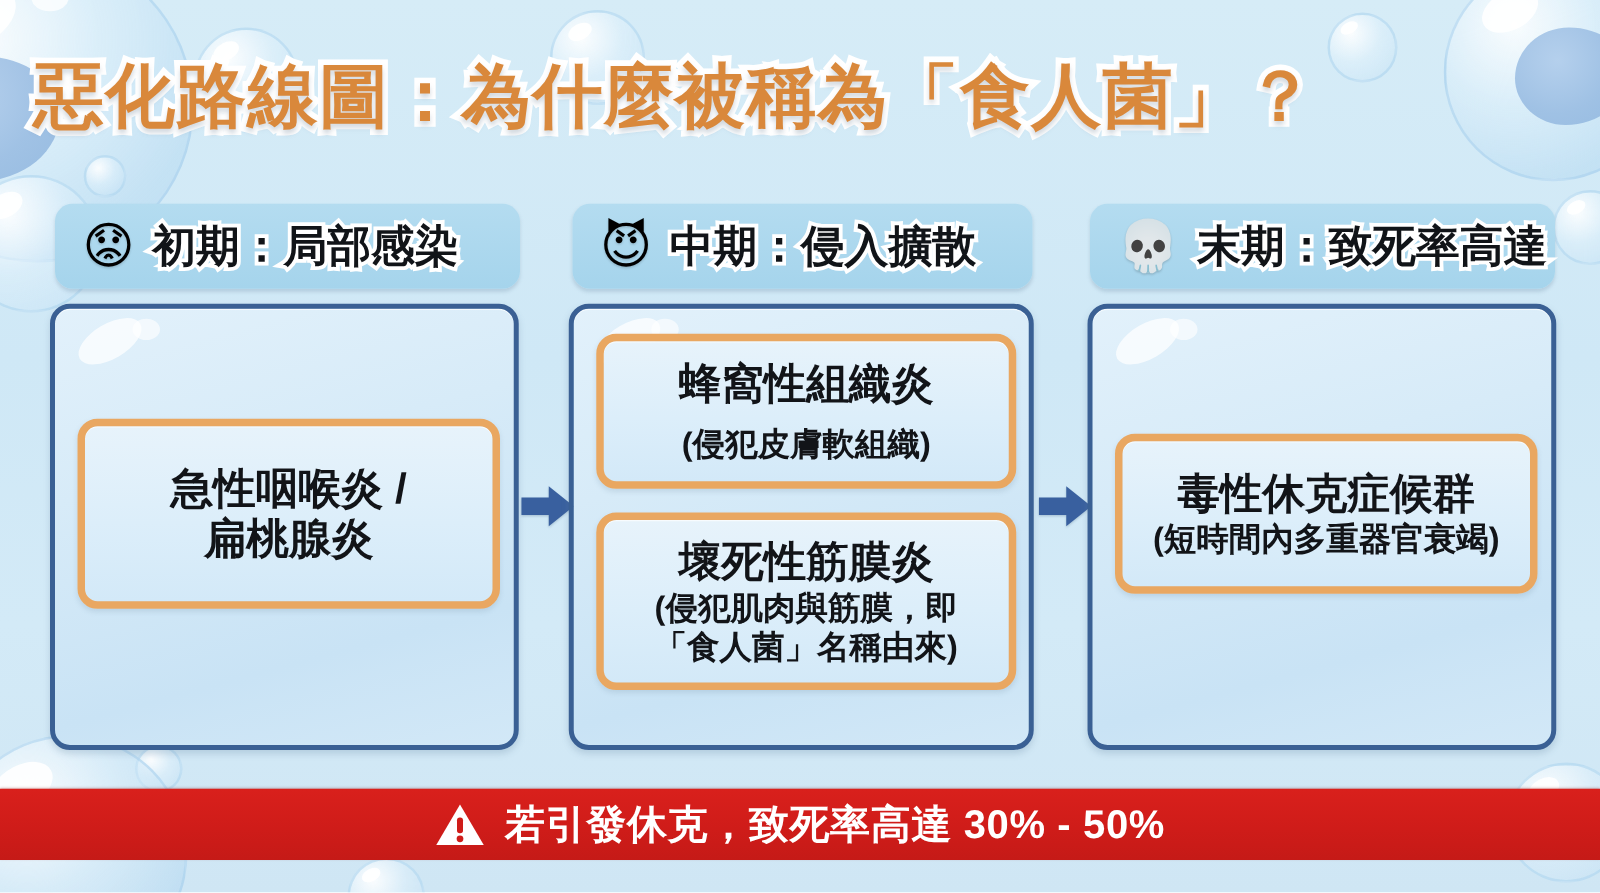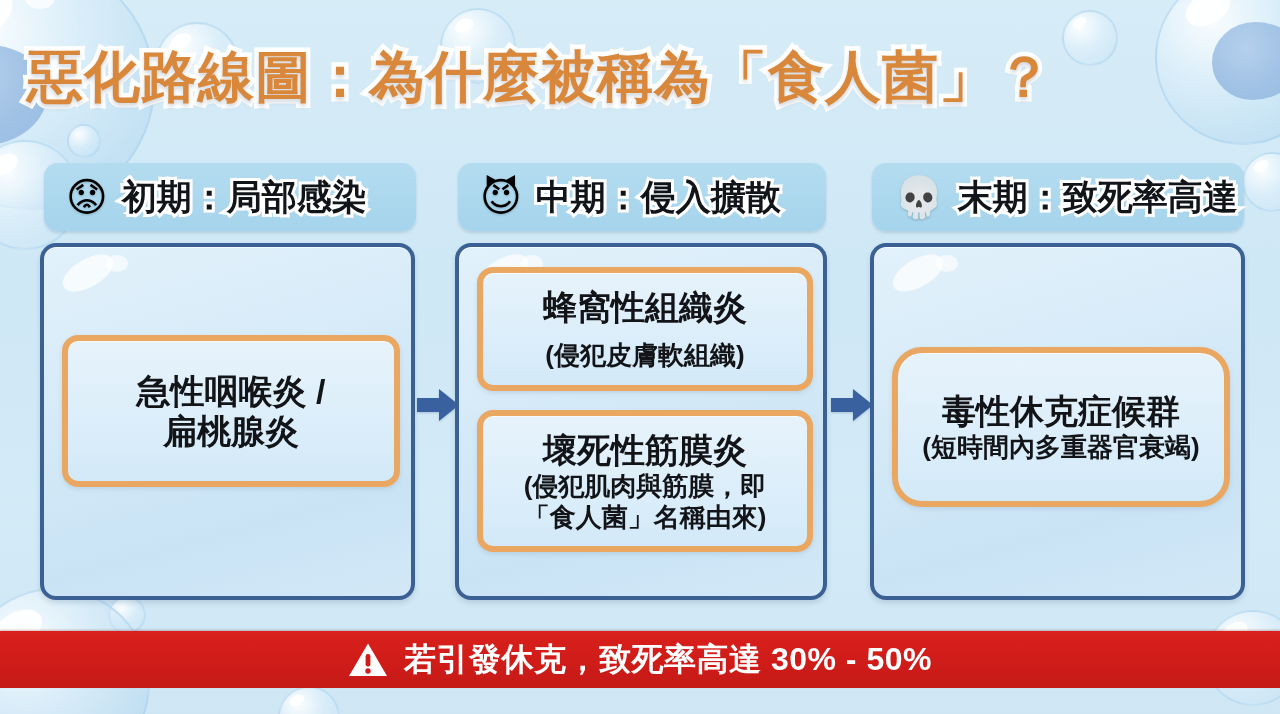--- a/index.html
+++ b/index.html
@@ -280,21 +280,21 @@
   </svg>
 
   <div class="stage-header" style="left:872px; top:163px; width:372px;">
     <span class="emoji">💀</span>
     <span class="label">末期：致死率高達</span>
   </div>
 
   <div class="panel" style="left:870px; top:243px; width:375px; height:357px;">
     <div class="panel-gloss"></div>
     <div class="panel-gloss-b"></div>
-    <div class="ibox" style="left:18px; top:100px; width:338px; height:160px;border-radius:30px;">
+    <div class="ibox" style="left:18px; top:100px; width:338px; height:128px;">
       <div class="main-line">毒性休克症候群</div>
       <div class="sub-line">(短時間內多重器官衰竭)</div>
     </div>
   </div>
 
   <div id="banner">
     <svg class="warn-icon" viewBox="0 0 40 36">
       <path d="M20 1.5 L39 34 L1 34 Z" fill="#ffffff"></path>
       <rect x="17.6" y="12" width="4.8" height="12.5" rx="2.2" fill="#cf1c19"></rect>
       <circle cx="20" cy="29" r="2.7" fill="#cf1c19"></circle>

